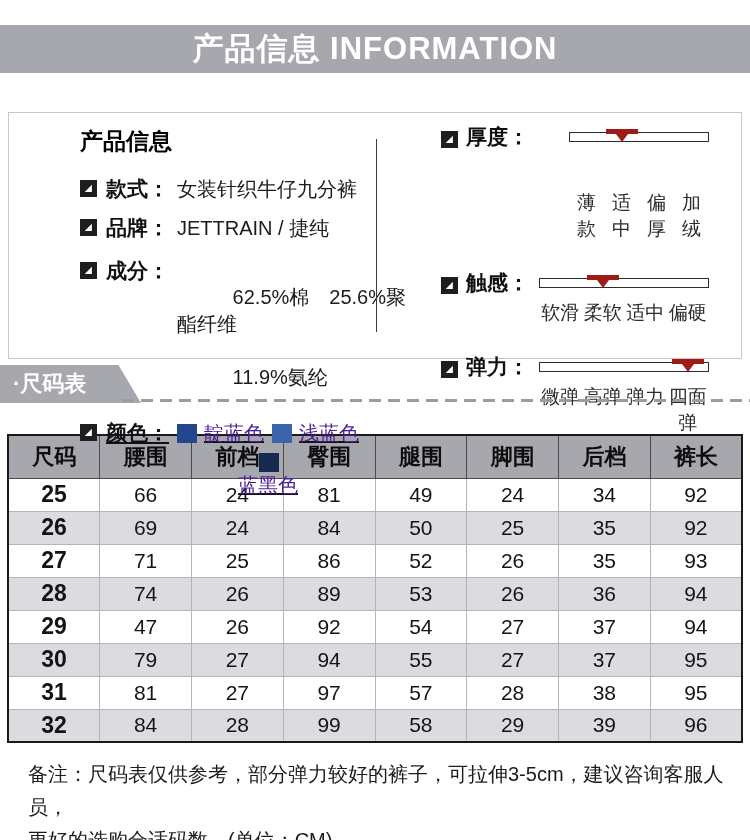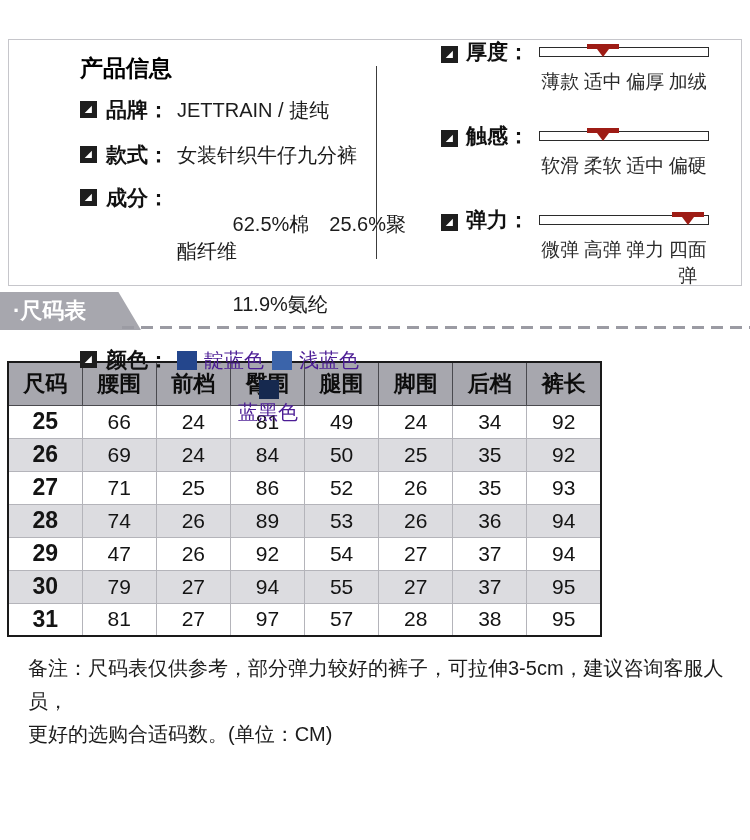--- a/index.html
+++ b/index.html
@@ -36,36 +36,36 @@
   }
   .panel-right .panel-title{margin-left:8px;}
   
   .info-row{
     display:flex;align-items:flex-start;
     margin:0 0 0 27px;font-size:20px;line-height:26px;
   }
   .row-brand{margin-top:13px;}
   .row-style{margin-top:19px;}
   .row-comp{margin-top:17px;}
-  .row-color{margin-top:3px;}
+  .row-color{margin-top:3px;text-decoration:underline;}
   .bullet{flex:0 0 17px;height:17px;margin-top:4px;}
   .bullet svg{display:block;}
   .info-label{font-weight:bold;font-size:21px;margin:0 8px 0 9px;white-space:nowrap;}
   .info-value{font-size:20px;color:#1c1c1c;white-space:pre-wrap;}
   .comp-line{font-size:20px;color:#1c1c1c;line-height:27px;white-space:pre-wrap;}
   .color-line{display:flex;align-items:center;font-size:20px;color:#4c1d95;line-height:26px;}
   .color-line + .color-line{margin-top:7px;flex-direction:column;}
   .swatch{display:inline-block;width:20px;height:19px;margin-right:7px;}
   .swatch + .color-name{margin-right:8px;}
   
   .slider-block{
     display:grid;grid-template-columns:92px 1fr;column-gap:6px;
     margin-top:29px;
   }
-  .slider-block.first{margin-top:0;}
+  .slider-block.first{margin-top:12px;gap:36px;}
   .slider-label{
     display:flex;align-items:center;gap:8px;
     font-weight:bold;font-size:21px;height:24px;
   }
   .track-wrap{position:relative;align-self:center;height:24px;}
   .track{
     position:absolute;top:7px;left:0;right:0;height:10px;
     background:#fff;border:1px solid #2b2b2b;
   }
   .marker{position:absolute;top:4px;width:32px;margin-left:-16px;}
@@ -84,21 +84,21 @@
     background:var(--banner-gray);
     clip-path:polygon(0 0,84% 0,100% 100%,0 100%);
     color:#fff;font-size:22px;font-weight:bold;line-height:38px;padding-left:13px;
   }
   .dashed-line{
     position:absolute;left:122px;right:0;bottom:1px;height:3px;
     background:repeating-linear-gradient(90deg,#9b9ba3 0 12px,transparent 12px 19px);
   }
   
   table.size-table{
-    width:595px;margin:31px 0 0 7px;
+    width:736px;margin:31px 0 0 7px;
     border-collapse:collapse;border:2px solid var(--border-dark);
     table-layout:fixed;
   }
   .size-table th{
     background:var(--banner-gray);height:43px;
     font-size:22px;font-weight:bold;color:#0d0d0d;
     border:1px solid #4a4a4f;text-align:center;
   }
   .size-table td{
     height:33px;text-align:center;font-size:21px;color:#141414;
@@ -109,47 +109,50 @@
   
   .note{
     margin:15px 24px 0 28px;font-size:20px;line-height:33px;color:#1c1c1c;
   }
 </style>
 </head>
 <body>
 
 <div class="page">
 
+  <div class="banner">
+    <span>产品信息 INFORMATION</span>
+  </div>
 
   <div class="panels">
     <div class="panel-divider"></div>
 
     <section class="panel-left">
       <h2 class="panel-title">产品信息</h2>
 
+      <div class="info-row row-style">
+        <span class="bullet">
+  <svg width="17" height="17" viewBox="0 0 20 20" xmlns="http://www.w3.org/2000/svg">
+    <rect width="20" height="20" fill="#1e1e1e"></rect>
+    <polygon points="5.5,14 14,5.5 14,14" fill="#ffffff"></polygon>
+  </svg>
+</span>
+        <span class="info-label">款式：</span>
+        <span class="info-value">女装针织牛仔九分裤</span>
+      </div>
+
       <div class="info-row row-brand">
         <span class="bullet">
   <svg width="17" height="17" viewBox="0 0 20 20" xmlns="http://www.w3.org/2000/svg">
     <rect width="20" height="20" fill="#1e1e1e"></rect>
     <polygon points="5.5,14 14,5.5 14,14" fill="#ffffff"></polygon>
   </svg>
 </span>
         <span class="info-label">品牌：</span>
         <span class="info-value">JETTRAIN / 捷纯</span>
-      </div>
-
-      <div class="info-row row-style">
-        <span class="bullet">
-  <svg width="17" height="17" viewBox="0 0 20 20" xmlns="http://www.w3.org/2000/svg">
-    <rect width="20" height="20" fill="#1e1e1e"></rect>
-    <polygon points="5.5,14 14,5.5 14,14" fill="#ffffff"></polygon>
-  </svg>
-</span>
-        <span class="info-label">款式：</span>
-        <span class="info-value">女装针织牛仔九分裤</span>
       </div>
 
       <div class="info-row row-comp">
         <span class="bullet">
   <svg width="17" height="17" viewBox="0 0 20 20" xmlns="http://www.w3.org/2000/svg">
     <rect width="20" height="20" fill="#1e1e1e"></rect>
     <polygon points="5.5,14 14,5.5 14,14" fill="#ffffff"></polygon>
   </svg>
 </span>
         <span class="info-label">成分：</span>
@@ -345,20 +348,30 @@
         <tr>
           <td>31</td>
           <td>81</td>
           <td>27</td>
           <td>97</td>
           <td>57</td>
           <td>28</td>
           <td>38</td>
           <td>95</td>
         </tr>
+        <tr class="alt">
+          <td>32</td>
+          <td>84</td>
+          <td>28</td>
+          <td>99</td>
+          <td>58</td>
+          <td>29</td>
+          <td>39</td>
+          <td>96</td>
+        </tr>
       </tbody>
   </table>
 
   <p class="note">
     <span>备注：尺码表仅供参考，部分弹力较好的裤子，可拉伸3-5cm，建议咨询客服人员，</span><br>
     <span>更好的选购合适码数。(单位：CM)</span>
   </p>
 
 </div>
 

